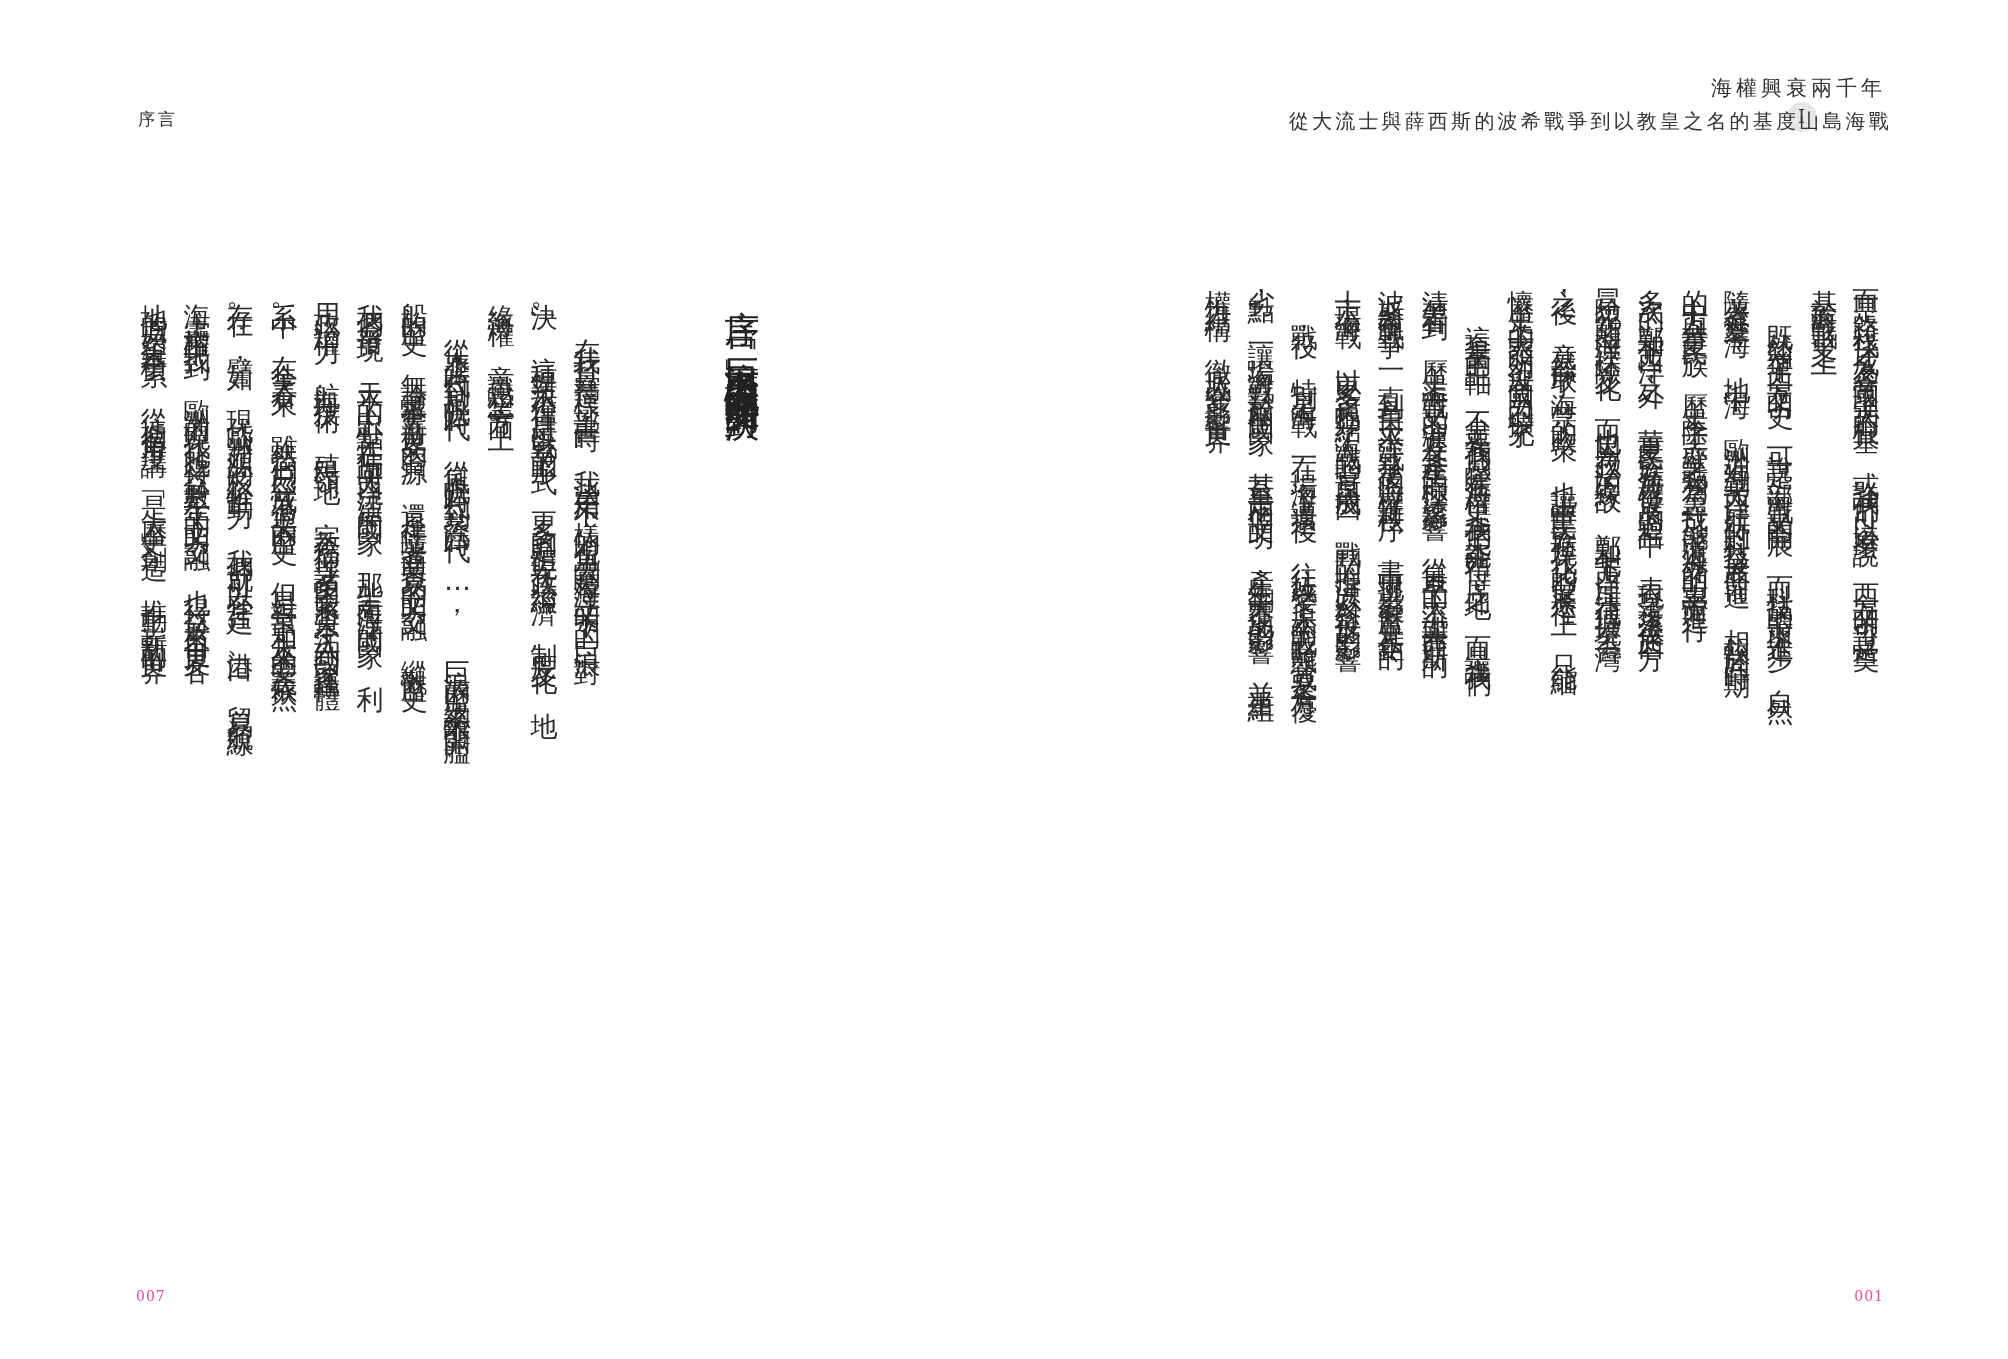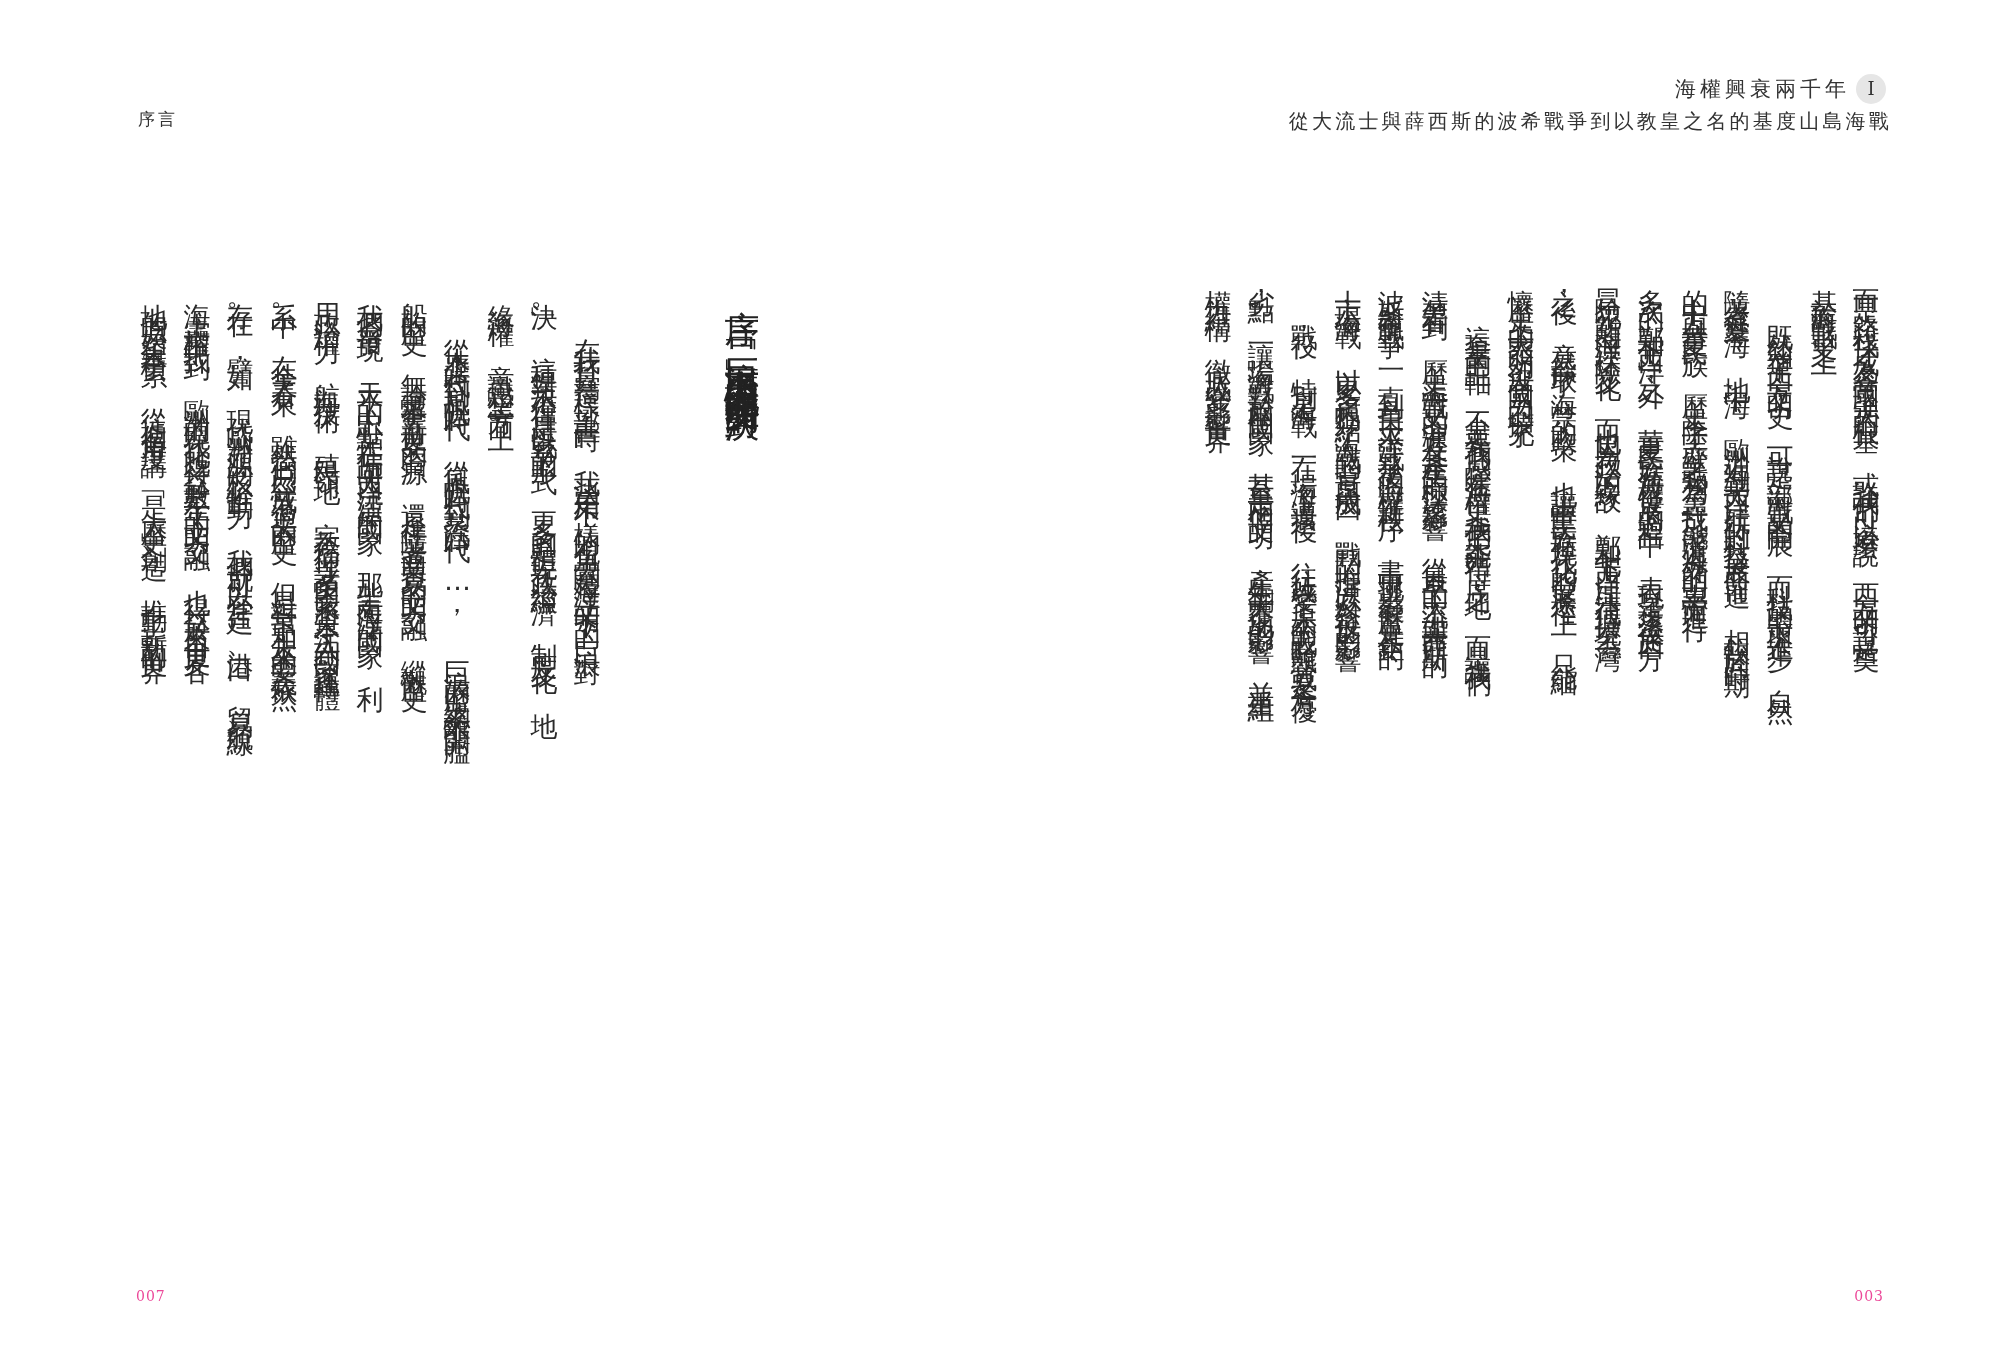--- a/index.html
+++ b/index.html
@@ -34,20 +34,21 @@
   }
   .run-head-right-title {
     position: absolute;
     right: 122px;
     top: 74px;
     font-size: 21px;
     letter-spacing: 4px;
     color: #333;
     display: flex;
     align-items: center;
+    flex-direction: column;
   }
   .vol-badge {
     display: inline-block;
     width: 30px;
     height: 30px;
     border-radius: 50%;
     background: #e6e6e6;
     margin-left: 6px;
     text-align: center;
     line-height: 30px;
@@ -143,14 +144,14 @@
   <div class="vcol" style="left:547px; top:268px;">之後，竟然採取了「海禁」的政策，也讓中華民族在現代化的發展途徑上，只能緬</div>
   <div class="vcol" style="left:504px; top:268px;">懷歷史上的大發明卻沒有國力的擴充了。</div>
   <div class="vcol" style="left:461px; top:268px;">　這套書的主軸，不是要我們感嘆在海權史上我們未能站得一席之地，而是讓我們</div>
   <div class="vcol" style="left:418px; top:268px;">清楚看到，歷史上海戰史的演進及其產生的極深遠影響。從最早的大流士與薛西斯的</div>
   <div class="vcol" style="left:374px; top:268px;">波斯希臘戰爭，一直到美日太平洋戰爭後的海權新秩序，書中挑選影響歷史甚鉅的</div>
   <div class="vcol" style="left:331px; top:268px;">十六場海戰，以更多篇幅介紹了海戰的背景與成因，戰鬥的推演以及對後世的影響。</div>
   <div class="vcol" style="left:287px; top:268px;">　戰役，特別是海戰，在一場海上遭遇後，往往改變了原本的戰略態勢或是各方優</div>
   <div class="vcol" style="left:244px; top:268px;">劣點，讓一場海戰對於兩個國家、甚至是兩個文明，產生翻天覆地的影響，並重組</div>
   <div class="vcol" style="left:201px; top:268px;">權力結構，徹底改變並影響世界。</div>
 
-  <div class="folio folio-right">003</div>
+  <div class="folio folio-right">001</div>
 </div>
 
 </body></html>

